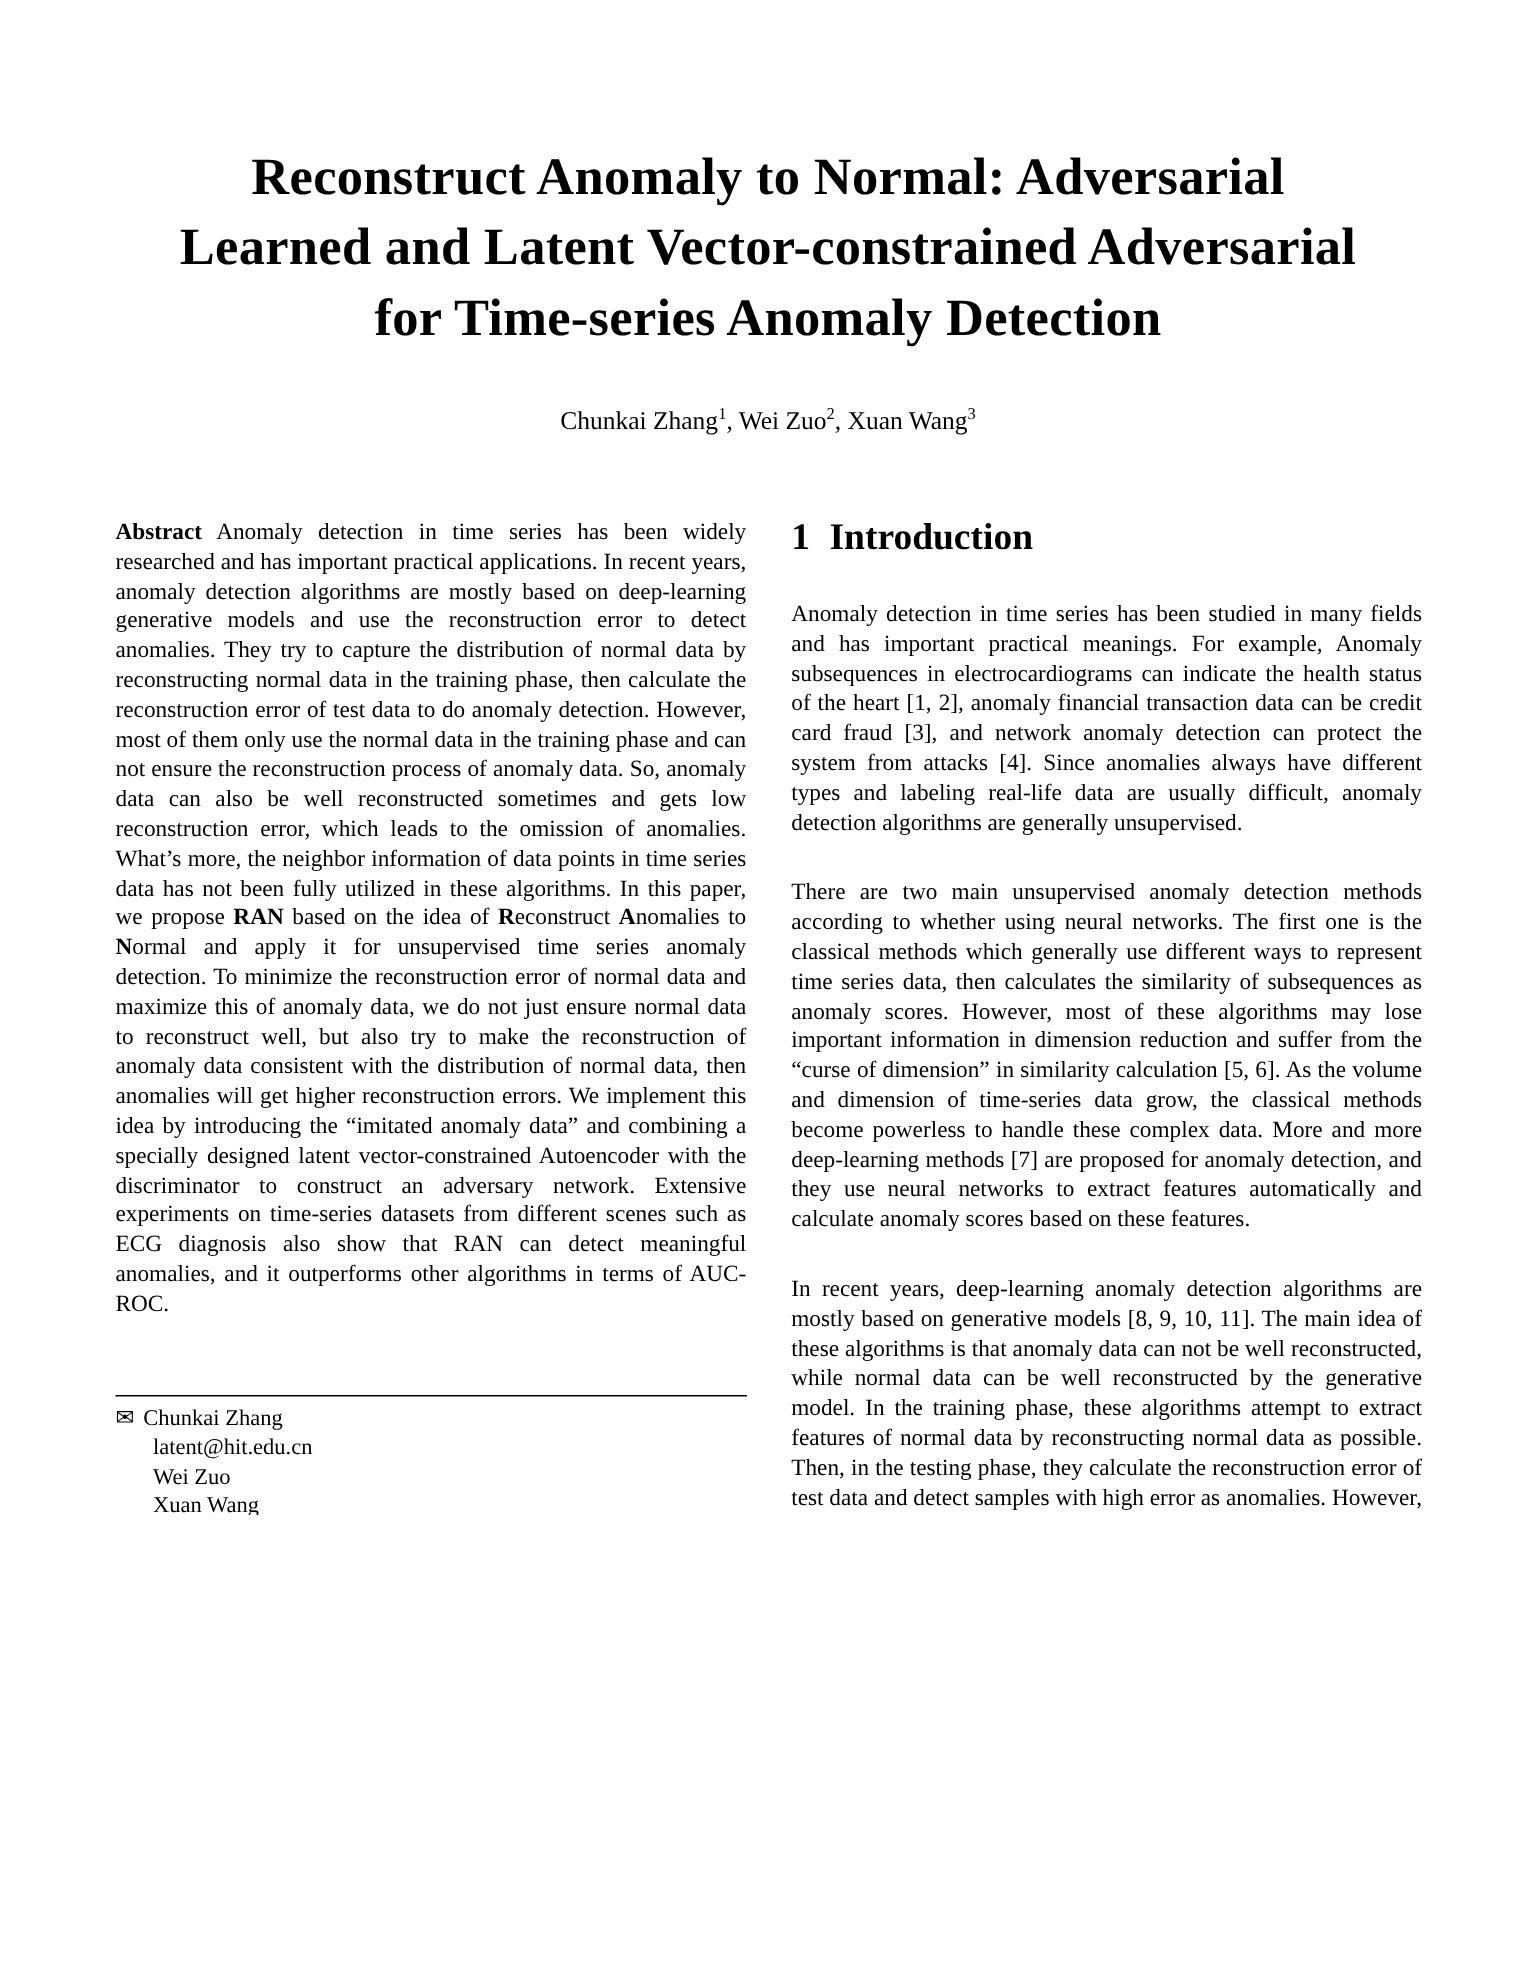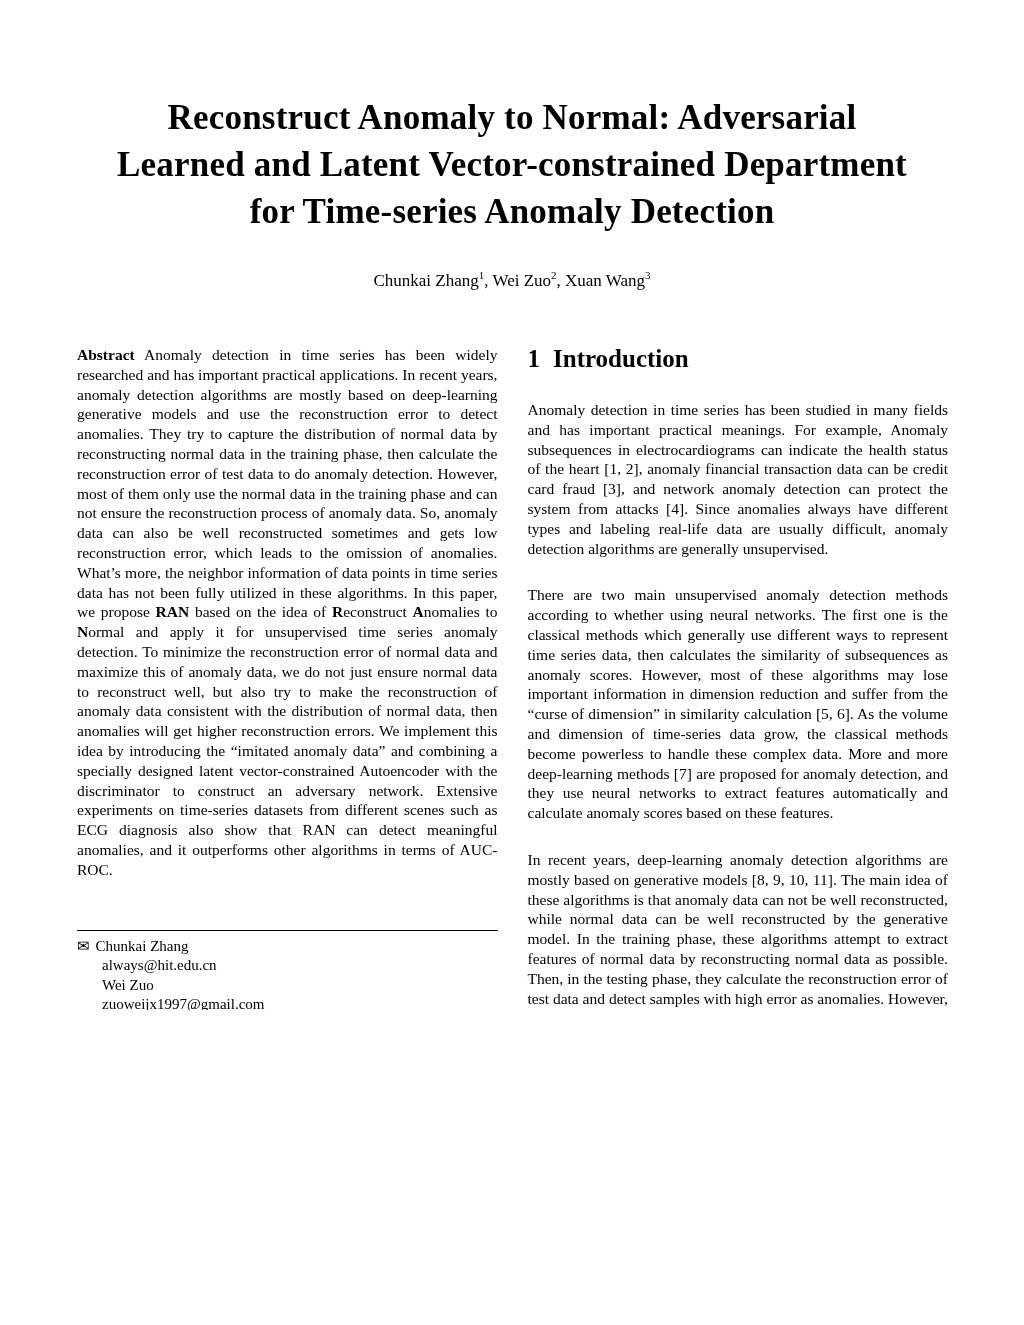--- a/index.html
+++ b/index.html
@@ -78,42 +78,41 @@
   .section-heading .sec-num { margin-right: 13px; }
   .para { margin-bottom: 13px; margin-top: 27px; }
 </style>
 </head>
 <body>
 
 <div class="page">
 
   <h1 class="title">
     <div>Reconstruct Anomaly to Normal: Adversarial</div>
-    <div>Learned and Latent Vector-constrained Department</div>
+    <div>Learned and Latent Vector-constrained Adversarial</div>
     <div>for Time-series Anomaly Detection</div>
   </h1>
 
   <div class="authors">
     <span>Chunkai Zhang</span><sup>1</sup><span>, Wei Zuo</span><sup>2</sup><span>, Xuan Wang</span><sup>3</sup>
   </div>
 
   <div class="columns">
 
     <div class="col">
 
       <p class="body-text"><span class="bold">Abstract</span><span> Anomaly detection in time series has been widely researched and has important practical applications. In recent years, anomaly detection algorithms are mostly based on deep-learning generative models and use the reconstruction error to detect anomalies. They try to capture the distribution of normal data by reconstructing normal data in the training phase, then calculate the reconstruction error of test data to do anomaly detection. However, most of them only use the normal data in the training phase and can not ensure the reconstruction process of anomaly data. So, anomaly data can also be well reconstructed sometimes and gets low reconstruction error, which leads to the omission of anomalies. What’s more, the neighbor information of data points in time series data has not been fully utilized in these algorithms. In this paper, we propose </span><span class="bold">RAN</span><span> based on the idea of </span><span class="bold">R</span><span>econstruct </span><span class="bold">A</span><span>nomalies to </span><span class="bold">N</span><span>ormal and apply it for unsupervised time series anomaly detection. To minimize the reconstruction error of normal data and maximize this of anomaly data, we do not just ensure normal data to reconstruct well, but also try to make the reconstruction of anomaly data consistent with the distribution of normal data, then anomalies will get higher reconstruction errors. We implement this idea by introducing the “imitated anomaly data” and combining a specially designed latent vector-constrained Autoencoder with the discriminator to construct an adversary network. Extensive experiments on time-series datasets from different scenes such as ECG diagnosis also show that RAN can detect meaningful anomalies, and it outperforms other algorithms in terms of AUC-ROC.</span></p>
 
 
       <hr class="footnote-rule">
 
       <div class="correspondence">
         <span class="corr-line"><span class="envelope">✉</span><span>Chunkai Zhang</span></span>
-        <span class="corr-line indent">always@hit.edu.cn</span>
+        <span class="corr-line indent">latent@hit.edu.cn</span>
         <span class="corr-line indent">Wei Zuo</span>
-        <span class="corr-line indent">zuoweijx1997@gmail.com</span>
         <span class="corr-line indent">Xuan Wang</span>
         <span class="corr-line indent">wangxuan@cs.hitsz.edu.cn</span>
         <p class="affiliation">Department of Computer Science and Technology, Harbin Institute of Technology (Shenzhen), Shenzhen, China</p>
       </div>
 
     </div>
 
     <div class="col">
 
       <h2 class="section-heading"><span class="sec-num">1</span><span>Introduction</span></h2>

